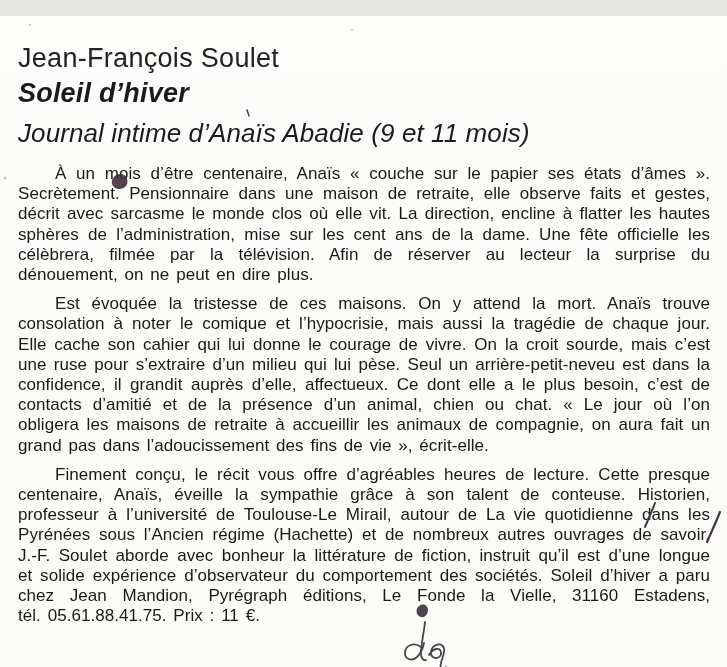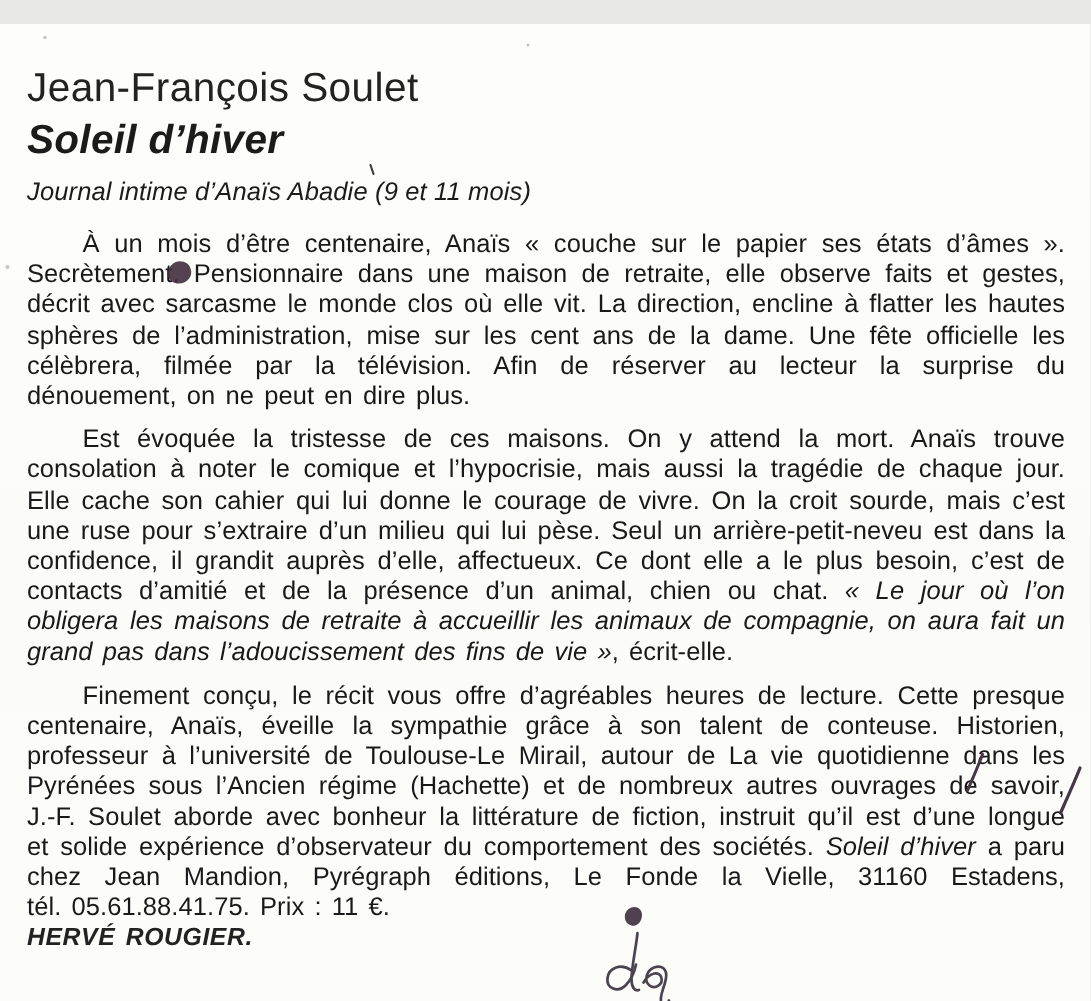--- a/index.html
+++ b/index.html
@@ -21,37 +21,37 @@
     color: #222;
   }
   .title {
     font-size: 27px;
     font-weight: bold;
     font-style: italic;
     margin-top: 4px;
     letter-spacing: 0.2px;
   }
   .subtitle {
-    font-size: 17px;
+    font-size: 26px;
     font-style: italic;
     margin-top: 9px;
     letter-spacing: 0.1px;
   }
   .body {
     margin-top: 15px;
     font-size: 17px;
     line-height: 20.2px;
     text-align: justify;
     letter-spacing: 0.05px;
     word-spacing: 2px;
     color: #191919;
   }
   .body p { margin: 0 0 9px; text-indent: 37px; }
   .body p.stretch-last { text-align-last: justify; margin-bottom: 0; }
-  .it { font-style: italic; }
+  .it { }
   .final-row {
     display: flex;
     justify-content: space-between;
     align-items: baseline;
     flex-direction: column;
   }
   .signature {
     font-weight: bold;
     font-style: italic;
     font-size: 16.5px;
@@ -79,21 +79,20 @@
 
     <div class="body">
       <p><span>À un mois d’être centenaire, Anaïs « couche sur le papier ses états d’âmes ». Secrètement. Pensionnaire dans une maison de retraite, elle observe faits et gestes, décrit avec sarcasme le monde clos où elle vit. La direction, encline à flatter les hautes sphères de l’administration, mise sur les cent ans de la dame. Une fête officielle les célèbrera, filmée par la télévision. Afin de réserver au lecteur la surprise du dénouement, on ne peut en dire plus.</span></p>
 
       <p><span>Est évoquée la tristesse de ces maisons. On y attend la mort. Anaïs trouve consolation à noter le comique et l’hypocrisie, mais aussi la tragédie de chaque jour. Elle cache son cahier qui lui donne le courage de vivre. On la croit sourde, mais c’est une ruse pour s’extraire d’un milieu qui lui pèse. Seul un arrière-petit-neveu est dans la confidence, il grandit auprès d’elle, affectueux. Ce dont elle a le plus besoin, c’est de contacts d’amitié et de la présence d’un animal, chien ou chat. </span><span class="it">« Le jour où l’on obligera les maisons de retraite à accueillir les animaux de compagnie, on aura fait un grand pas dans l’adoucissement des fins de vie »</span><span>, écrit-elle.</span></p>
 
       <p class="stretch-last"><span>Finement conçu, le récit vous offre d’agréables heures de lecture. Cette presque centenaire, Anaïs, éveille la sympathie grâce à son talent de conteuse. Historien, professeur à l’université de Toulouse-Le Mirail, autour de La vie quotidienne dans les Pyrénées sous l’Ancien régime (Hachette) et de nombreux autres ouvrages de savoir, J.-F. Soulet aborde avec bonheur la littérature de fiction, instruit qu’il est d’une longue et solide expérience d’observateur du comportement des sociétés. </span><span class="it">Soleil d’hiver</span><span> a paru chez Jean Mandion, Pyrégraph éditions, Le Fonde la Vielle, 31160 Estadens,</span></p>
 
       <div class="final-row">
         <span>tél. 05.61.88.41.75. Prix : 11 €.</span>
-        <span class="signature">HERVÉ ROUGIER.</span>
       </div>
     </div>
 
   </div>
 
   <svg class="pen-layer" viewBox="0 0 727 667">
 
     <g>
       <path d="M114,161 c4,-5 12,-3 13,2 c2,5 -2,10 -8,10 c-6,0 -10,-7 -5,-12 Z" fill="#412e3e" opacity="0.9"></path>
     </g>

